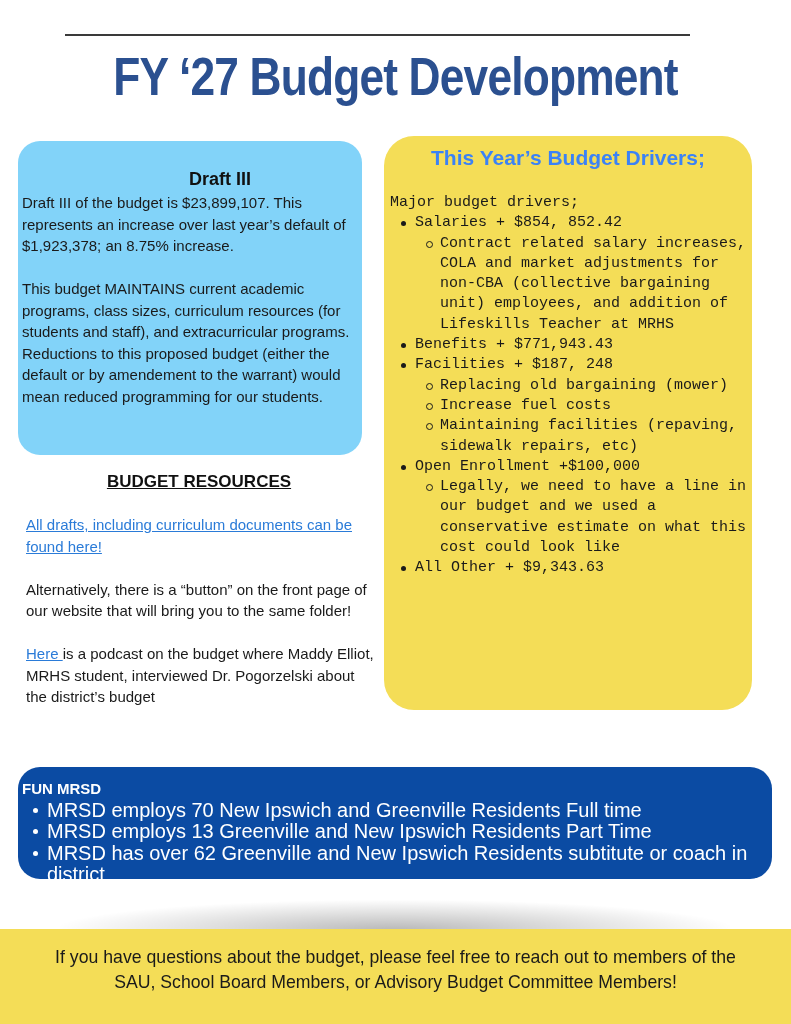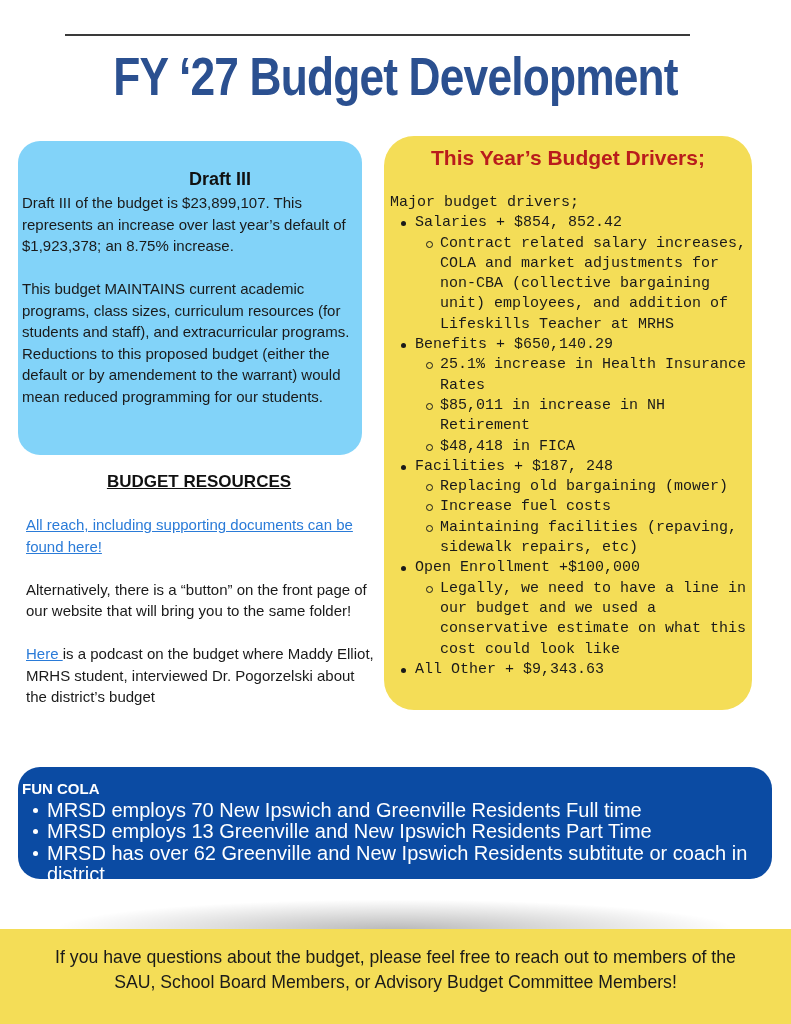--- a/index.html
+++ b/index.html
@@ -44,21 +44,21 @@
     .res-text p + p { margin-top: 21.5px; }
     .link { color: #2a7bd8; text-decoration: underline; cursor: pointer; }
 
     
     .drivers-box {
       position: absolute; left: 384px; top: 136px; width: 368px; height: 574px;
       background: #f4dd57; border-radius: 30px;
     }
     .drivers-title {
       position: absolute; left: 384px; top: 144px; width: 368px; text-align: center;
-      font-weight: bold; font-size: 21px; line-height: 28px; color: #b91c1c;
+      font-weight: bold; font-size: 21px; line-height: 28px; color: #3b82f6;
     }
     .drivers-body {
       position: absolute; left: 390px; top: 193px; width: 360px;
       font-size: 15px; line-height: 20.3px; color: #1a1a1a; font-family: Liberation Mono, monospace;
     }
     .drivers-body ul.lvl1 { list-style: none; margin-left: 8px; }
     .drivers-body ul.lvl1 > li { position: relative; padding-left: 17px; }
     .drivers-body ul.lvl1 > li::before {
       content: ""; position: absolute; left: 3px; top: 8px; width: 5px; height: 5px;
       border-radius: 50%; background: #1a1a1a;
@@ -112,43 +112,38 @@
 
 <div class="draft-box"></div>
 <div class="draft-title">Draft III</div>
 <div class="draft-text">
   <p>Draft III of the budget is $23,899,107. This represents an increase over last year’s default of $1,923,378; an 8.75% increase.</p>
   <p>This budget MAINTAINS current academic programs, class sizes, curriculum resources (for students and staff), and extracurricular programs. Reductions to this proposed budget (either the default or by amendement to the warrant) would mean reduced programming for our students.</p>
 </div>
 
 <div class="res-heading">BUDGET RESOURCES</div>
 <div class="res-text">
-  <p><a class="link">All reach, including supporting documents can be found here!</a></p>
+  <p><a class="link">All drafts, including curriculum documents can be found here!</a></p>
   <p>Alternatively, there is a “button” on the front page of our website that will bring you to the same folder!</p>
   <p><a class="link">Here </a><span>is a podcast on the budget where Maddy Elliot, MRHS student, interviewed Dr. Pogorzelski about the district’s budget</span></p>
 </div>
 
 <div class="drivers-box"></div>
 <div class="drivers-title">This Year’s Budget Drivers;</div>
 <div class="drivers-body">
   <div>Major budget drivers;</div>
   <ul class="lvl1">
     <li>
       <span>Salaries + $854, 852.42</span>
       <ul class="lvl2">
         <li>Contract related salary increases, COLA and market adjustments for non-CBA (collective bargaining unit) employees, and addition of Lifeskills Teacher at MRHS</li>
       </ul>
     </li>
     <li>
-      <span>Benefits + $650,140.29</span>
-      <ul class="lvl2">
-        <li>25.1% increase in Health Insurance Rates</li>
-        <li>$85,011 in increase in NH Retirement</li>
-        <li>$48,418 in FICA</li>
-      </ul>
+      <span>Benefits + $771,943.43</span>
     </li>
     <li>
       <span>Facilities + $187, 248</span>
       <ul class="lvl2">
         <li>Replacing old bargaining (mower)</li>
         <li>Increase fuel costs</li>
         <li>Maintaining facilities (repaving, sidewalk repairs, etc)</li>
       </ul>
     </li>
     <li>
@@ -157,21 +152,21 @@
         <li>Legally, we need to have a line in our budget and we used a conservative estimate on what this cost could look like</li>
       </ul>
     </li>
     <li>
       <span>All Other + $9,343.63</span>
     </li>
   </ul>
 </div>
 
 <div class="facts-box"></div>
-<div class="facts-title">FUN COLA</div>
+<div class="facts-title">FUN MRSD</div>
 <ul class="facts-list">
   <li>MRSD employs 70 New Ipswich and Greenville Residents Full time</li>
   <li>MRSD employs 13 Greenville and New Ipswich Residents Part Time</li>
   <li>MRSD has over 62 Greenville and New Ipswich Residents subtitute or coach in district</li>
 </ul>
 
 <div class="shadow-band"></div>
 <div class="footer"></div>
 <div class="footer-text">If you have questions about the budget, please feel free to reach out to members of the SAU, School Board Members, or Advisory Budget Committee Members!</div>
 

